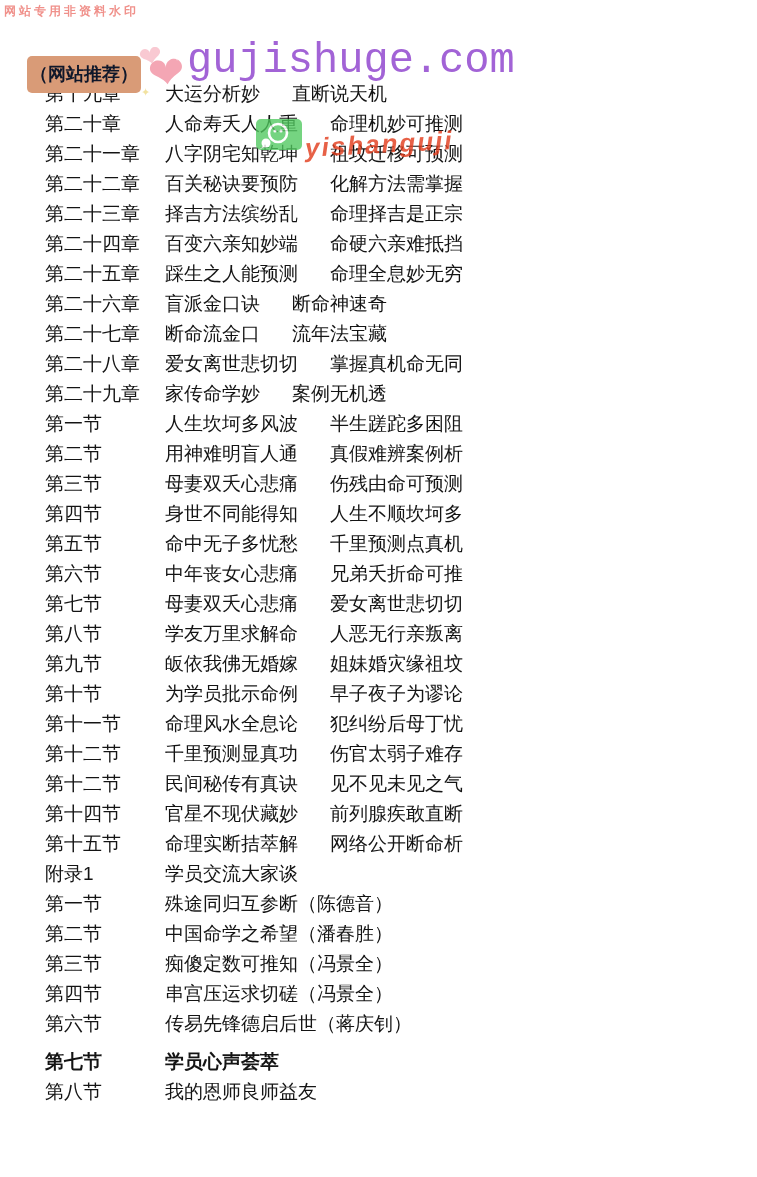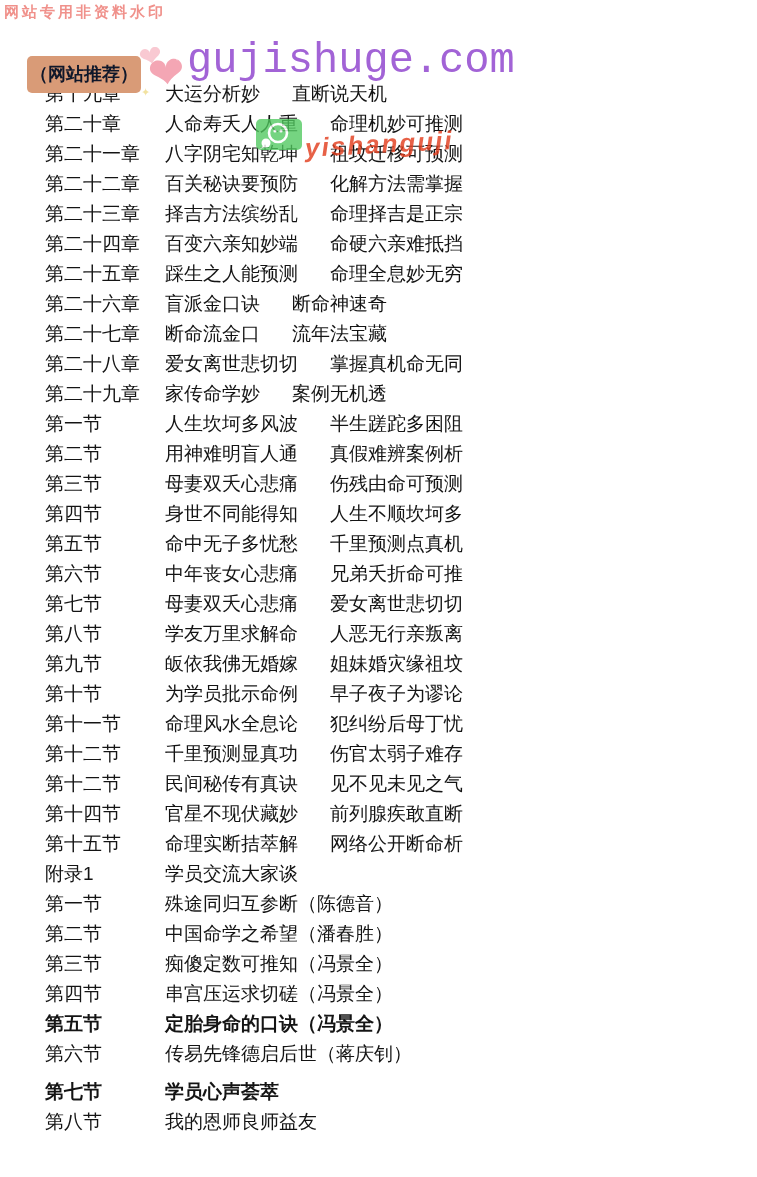--- a/index.html
+++ b/index.html
@@ -2,21 +2,21 @@
 <html><head>
 <meta charset="utf-8">
 <style>
   html,body{margin:0;padding:0;background:#ffffff;}
   .page{
     position:relative;width:757px;height:1177px;background:#ffffff;
     font-family:"Liberation Sans","DejaVu Sans",sans-serif;color:#141414;overflow:hidden;
   }
   
   .wm-top{
-    position:absolute;left:4px;top:3px;font-size:15px;font-weight:bold;
+    position:absolute;left:4px;top:3px;font-size:12px;font-weight:bold;
     letter-spacing:3px;color:#f0918b;z-index:7;white-space:nowrap;
   }
   
   .badge{
     position:absolute;left:27px;top:56px;width:114px;height:37px;
     background:#d99b77;color:#0f172a;font-weight:bold;font-size:18px;
     line-height:37px;text-align:center;border-radius:5px;z-index:6;white-space:nowrap;
   }
   
   .hearts{position:absolute;left:138px;top:42px;width:58px;height:58px;z-index:6;}
@@ -90,21 +90,20 @@
       <div class="row"><span class="label">第十一节</span><span class="p1">命理风水全息论</span><span class="p2">犯纠纷后母丁忧</span></div>
       <div class="row"><span class="label">第十二节</span><span class="p1">千里预测显真功</span><span class="p2">伤官太弱子难存</span></div>
       <div class="row"><span class="label">第十二节</span><span class="p1">民间秘传有真诀</span><span class="p2">见不见未见之气</span></div>
       <div class="row"><span class="label">第十四节</span><span class="p1">官星不现伏藏妙</span><span class="p2">前列腺疾敢直断</span></div>
       <div class="row"><span class="label">第十五节</span><span class="p1">命理实断拮萃解</span><span class="p2">网络公开断命析</span></div>
       <div class="row"><span class="label">附录1</span><span class="p1">学员交流大家谈</span></div>
       <div class="row"><span class="label">第一节</span><span class="p1">殊途同归互参断（陈德音）</span></div>
       <div class="row"><span class="label">第二节</span><span class="p1">中国命学之希望（潘春胜）</span></div>
       <div class="row"><span class="label">第三节</span><span class="p1">痴傻定数可推知（冯景全）</span></div>
       <div class="row"><span class="label">第四节</span><span class="p1">串宫压运求切磋（冯景全）</span></div>
-      <div class="row bold"><span class="label">第五节</span><span class="p1">定胎身命的口诀（冯景全）</span></div>
       <div class="row"><span class="label">第六节</span><span class="p1">传易先锋德启后世（蒋庆钊）</span></div>
       <div class="row bold gap"><span class="label">第七节</span><span class="p1">学员心声荟萃</span></div>
       <div class="row"><span class="label">第八节</span><span class="p1">我的恩师良师益友</span></div>
     </div>
 
   <div class="wm-mid">
     <span class="wechat">
       <svg width="46" height="31" viewBox="0 0 46 31" xmlns="http://www.w3.org/2000/svg">
         <rect x="0" y="0" width="46" height="31" rx="5" fill="#4fc85e"></rect>
         <circle cx="22" cy="14" r="9" fill="none" stroke="#ffffff" stroke-width="2.6"></circle>

